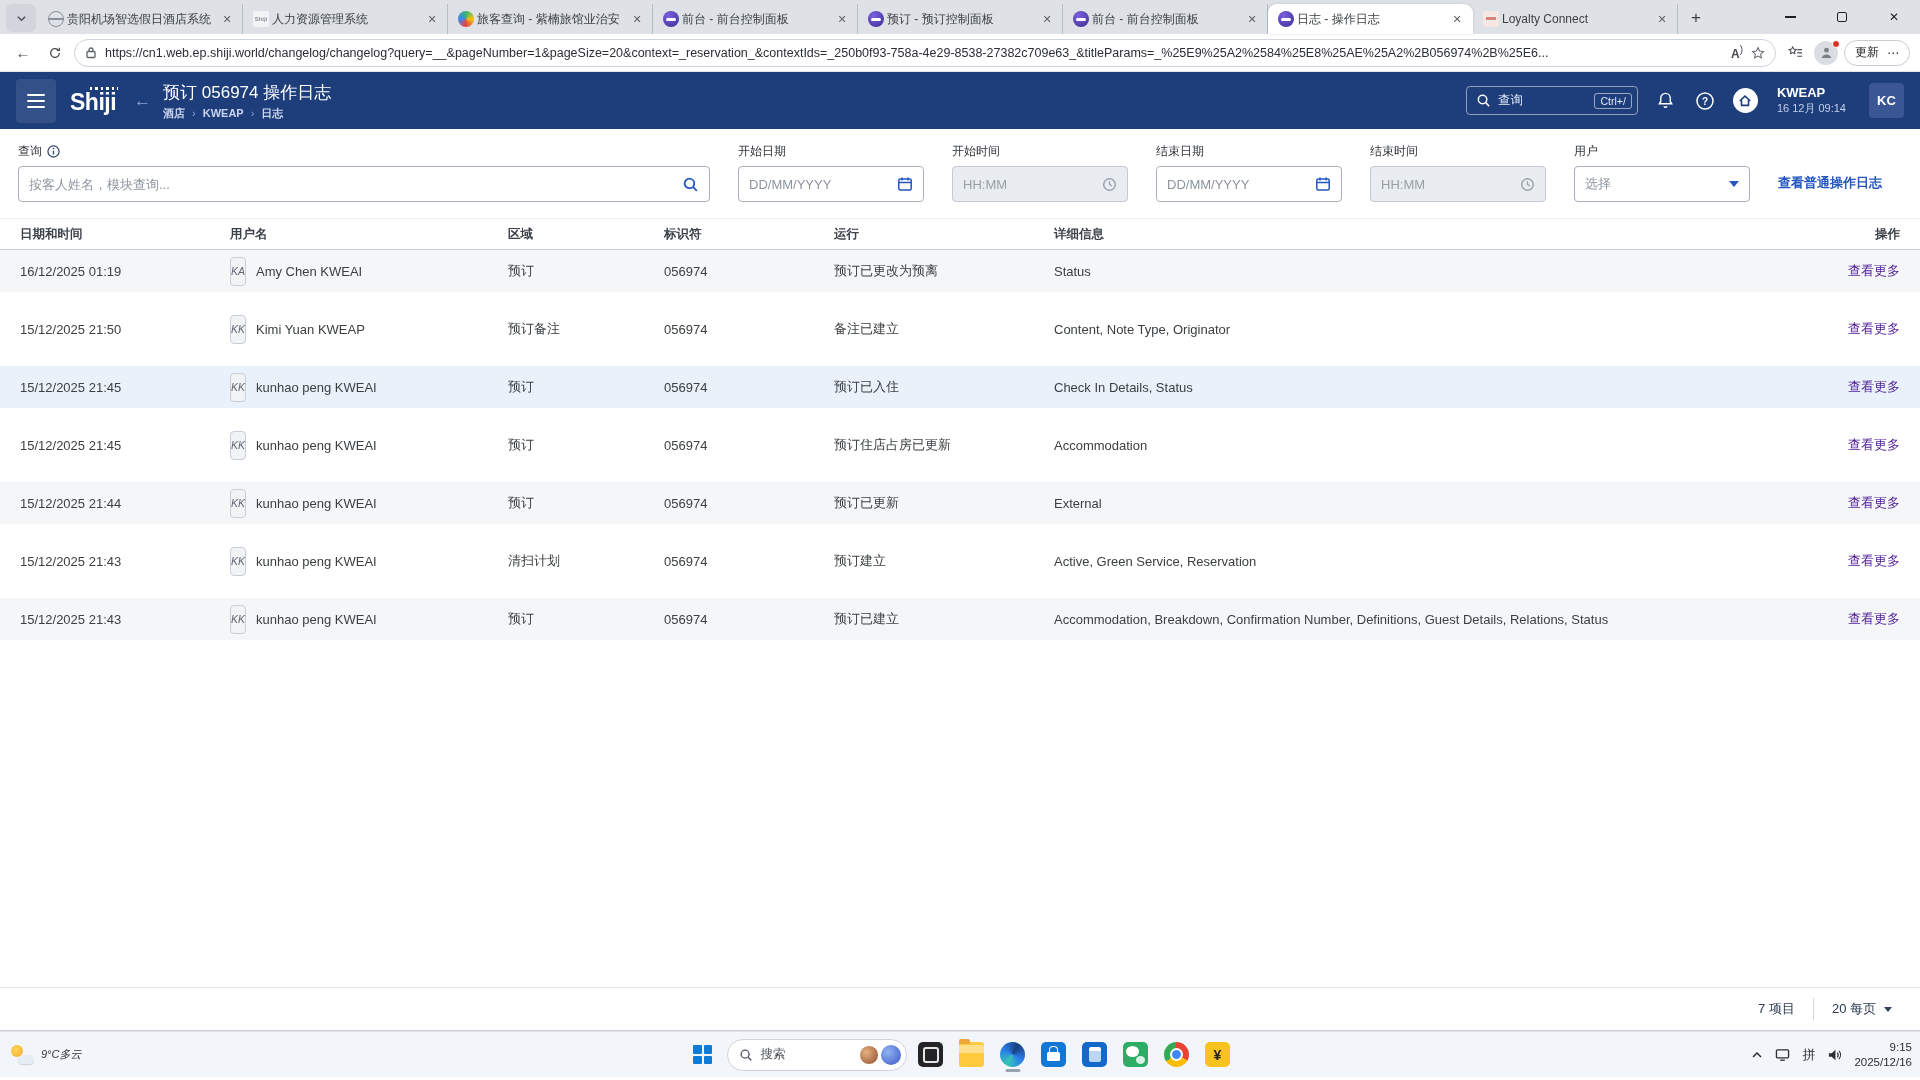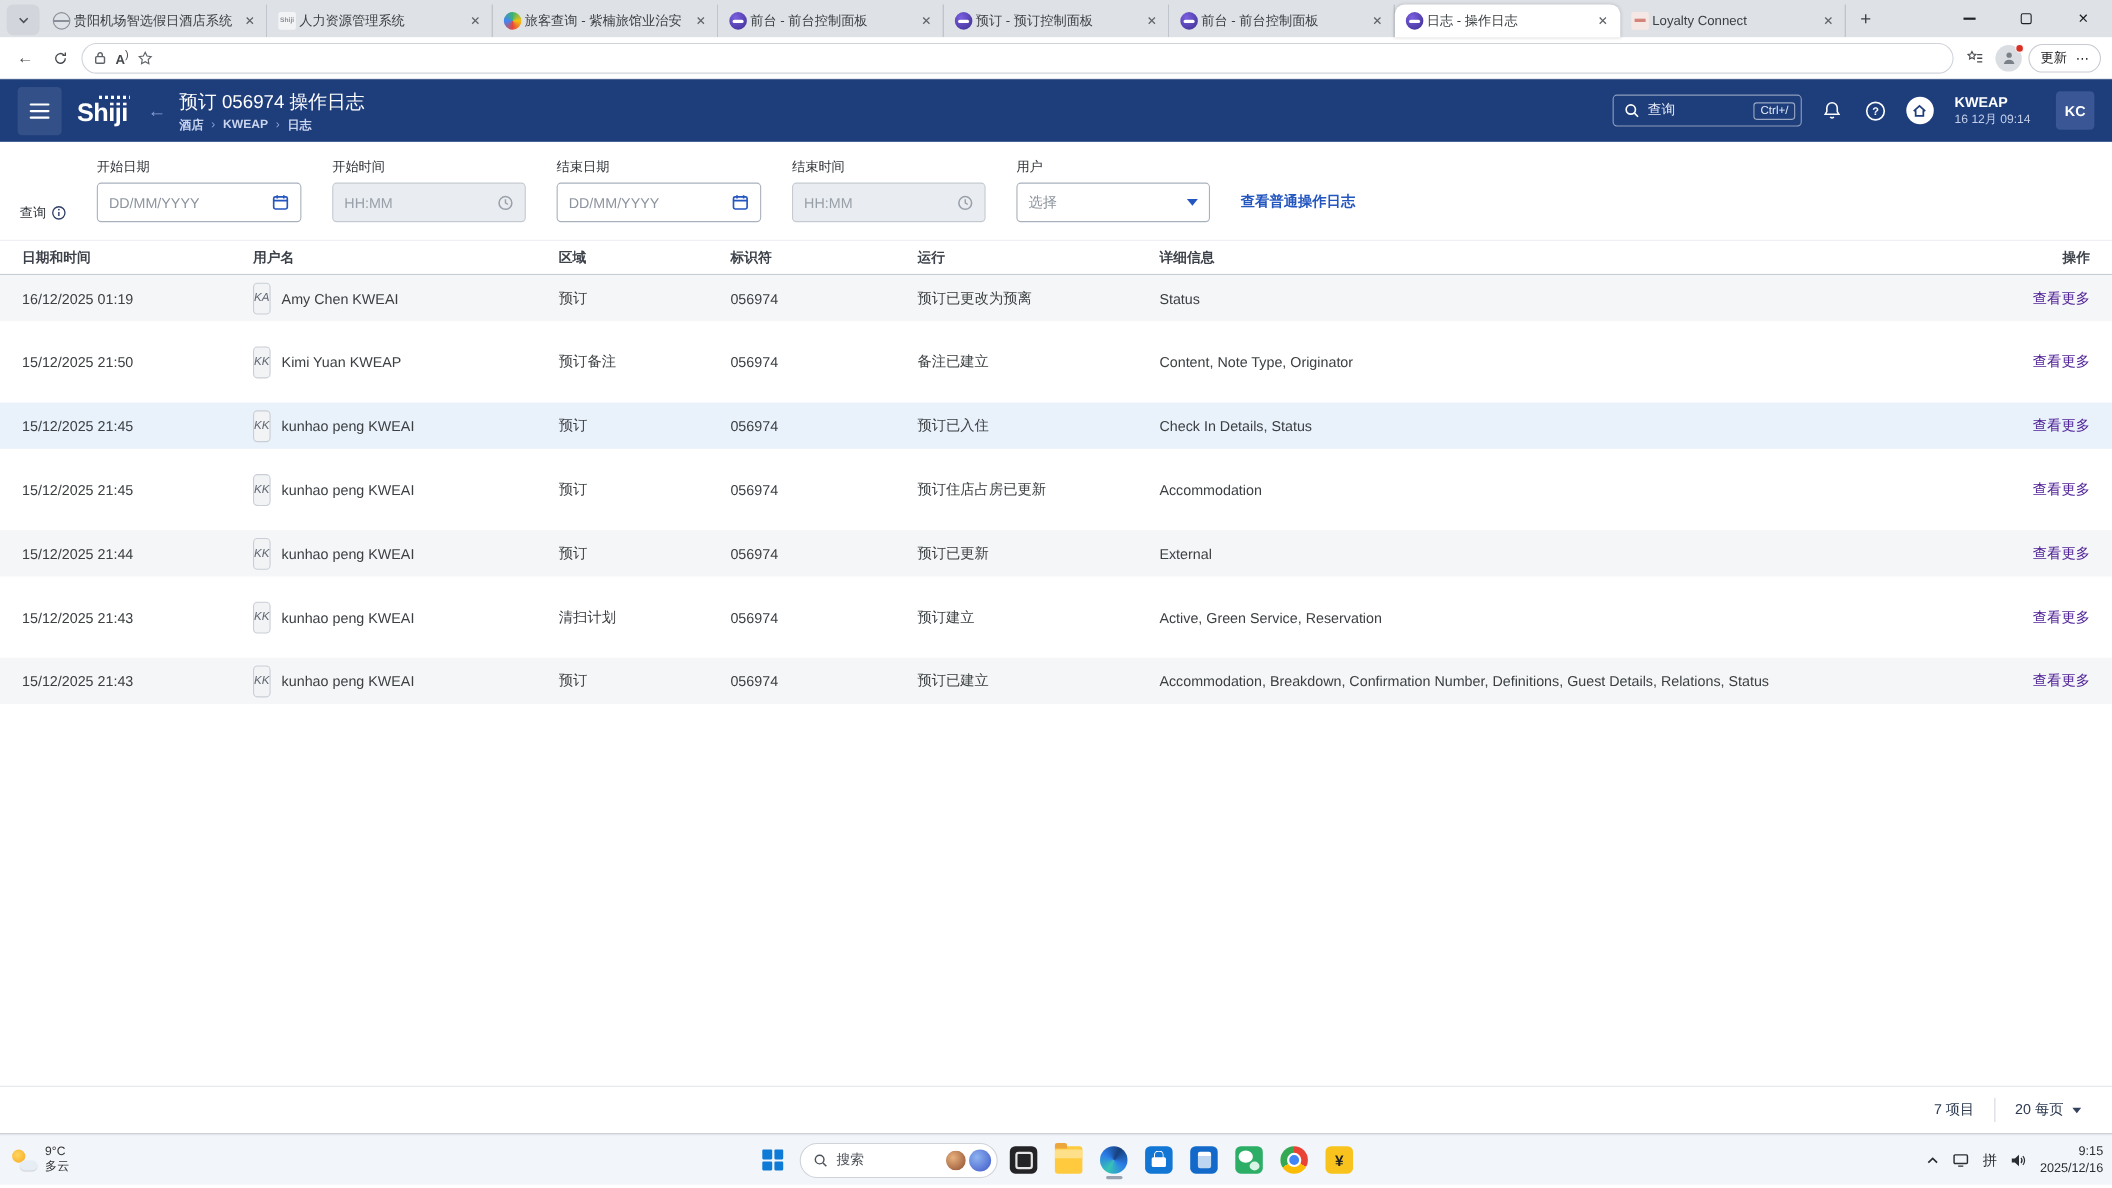--- a/index.html
+++ b/index.html
@@ -124,21 +124,21 @@
 
   
   .taskbar { height:46px; background:#f2f5fa; border-top:1px solid #dfe3e8; position:relative;
     display:flex; align-items:center; }
   .weather { position:absolute; left:10px; display:flex; align-items:center; gap:7px; }
   .wicon { position:relative; width:24px; height:22px; }
   .wicon::before { content:""; position:absolute; left:1px; top:1px; width:12px; height:12px; border-radius:50%;
     background:radial-gradient(circle at 40% 40%,#ffd65e,#f7a823); }
   .wicon::after { content:""; position:absolute; right:0; bottom:2px; width:16px; height:9px; border-radius:8px;
     background:#e7edf4; box-shadow:0 1px 1px rgba(0,0,0,.15); }
-  .wtext { display:flex; flex-direction:column; font-size:11px; color:#333; line-height:1.25; }
+  .wtext { display:flex; flex-direction:row; font-size:11px; color:#333; line-height:1.25;font-style:italic; }
   .tb-center { margin:0 auto; display:flex; align-items:center; gap:7px; }
   .tb-btn { width:34px; height:34px; border-radius:5px; display:flex; align-items:center; justify-content:center; position:relative; }
   .start-logo { width:19px; height:19px; display:grid; grid-template-columns:1fr 1fr; grid-template-rows:1fr 1fr; gap:2px; }
   .start-logo span { background:#0f7bd7; border-radius:1px; }
   .tb-search { width:180px; height:32px; background:#fff; border:1px solid #d0d4da; border-radius:16px;
     display:flex; align-items:center; gap:8px; padding:0 5px 0 11px; font-size:12.5px; color:#4c5158; }
   .tb-search .s-label { flex:1; }
   .shc { width:20px; height:20px; border-radius:50%; flex:none; }
   .sh1 { background:radial-gradient(circle at 35% 35%,#e8b27d,#8c4a2f); margin-right:-6px; z-index:2; border:1.5px solid #fff; }
   .sh2 { background:radial-gradient(circle at 35% 35%,#8fb4f0,#3c55c8); }
@@ -250,20 +250,21 @@
         <path d="M13 8a5 5 0 1 1-1.5-3.5M13 2v3h-3" fill="none" stroke="currentColor" stroke-width="1.4"></path>
       </svg>
   </div>
   <div class="url-pill">
     <span class="pill-ic">
       <svg width="12" height="13" viewBox="0 0 12 13">
           <rect x="2" y="5.5" width="8" height="6" rx="1" fill="none" stroke="currentColor" stroke-width="1.3"></rect>
           <path d="M4 5.5V4a2 2 0 0 1 4 0v1.5" fill="none" stroke="currentColor" stroke-width="1.3"></path>
         </svg>
     </span>
+    <span class="url-text">https://cn1.web.ep.shiji.world/changelog/changelog?query=__&amp;pageNumber=1&amp;pageSize=20&amp;context=_reservation_&amp;contextIds=_250b0f93-758a-4e29-8538-27382c709e63_&amp;titleParams=_%25E9%25A2%2584%25E8%25AE%25A2%2B056974%2B%25E6...</span>
     <span class="read-aloud">A<sup style="font-weight:normal;">)</sup></span>
     <span class="pill-ic">
       <svg width="14" height="14" viewBox="0 0 16 16">
           <path d="M8 1.8l1.9 3.9 4.3.6-3.1 3 .7 4.3L8 11.6l-3.8 2 .7-4.3-3.1-3 4.3-.6z" fill="none" stroke="currentColor" stroke-width="1.2"></path>
         </svg>
     </span>
   </div>
   <div class="nav-btn">
     <svg width="15" height="15" viewBox="0 0 16 16">
         <path d="M5 2l1.2 2.4 2.6.4-1.9 1.8.4 2.6L5 8l-2.3 1.2.4-2.6L1.2 4.8l2.6-.4z" fill="none" stroke="currentColor" stroke-width="1.1"></path>
@@ -341,20 +342,29 @@
 
   <div class="filters">
     <div class="f-block">
       <div class="f-label">
         <span>查询</span>
         <svg width="13" height="13" viewBox="0 0 14 14">
             <circle cx="7" cy="7" r="6" fill="none" stroke="#2f3f66" stroke-width="1.3"></circle>
             <path d="M7 6.2v4" stroke="#2f3f66" stroke-width="1.4"></path>
             <circle cx="7" cy="3.8" r=".9" fill="#2f3f66"></circle>
           </svg>
+      </div>
+      <div class="f-input w-query">
+        <input placeholder="按客人姓名，模块查询..." style="">
+        <span class="blue-ic">
+          <svg width="17" height="17" viewBox="0 0 16 16">
+              <circle cx="7" cy="7" r="4.5" fill="none" stroke="currentColor" stroke-width="1.7"></circle>
+              <path d="M10.5 10.5L14 14" stroke="currentColor" stroke-width="1.7"></path>
+            </svg>
+        </span>
       </div>
     </div>
     <div class="f-block">
       <div class="f-label">
           <span>开始日期</span>
         </div>
       <div class="f-input w-date">
         <input placeholder="DD/MM/YYYY" style="">
         <span class="blue-ic">
           <svg width="16" height="16" viewBox="0 0 16 16">

